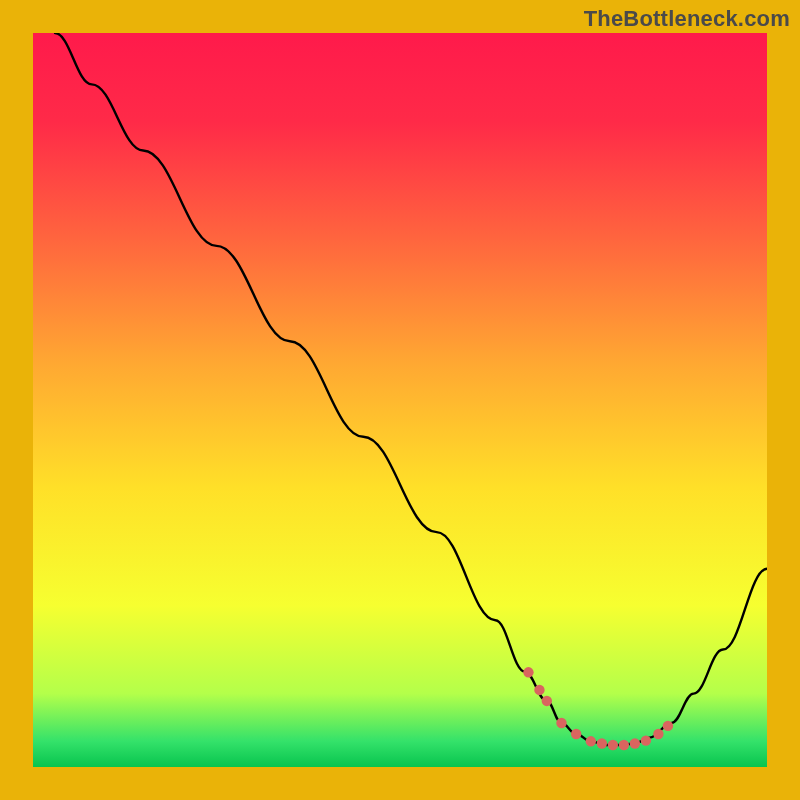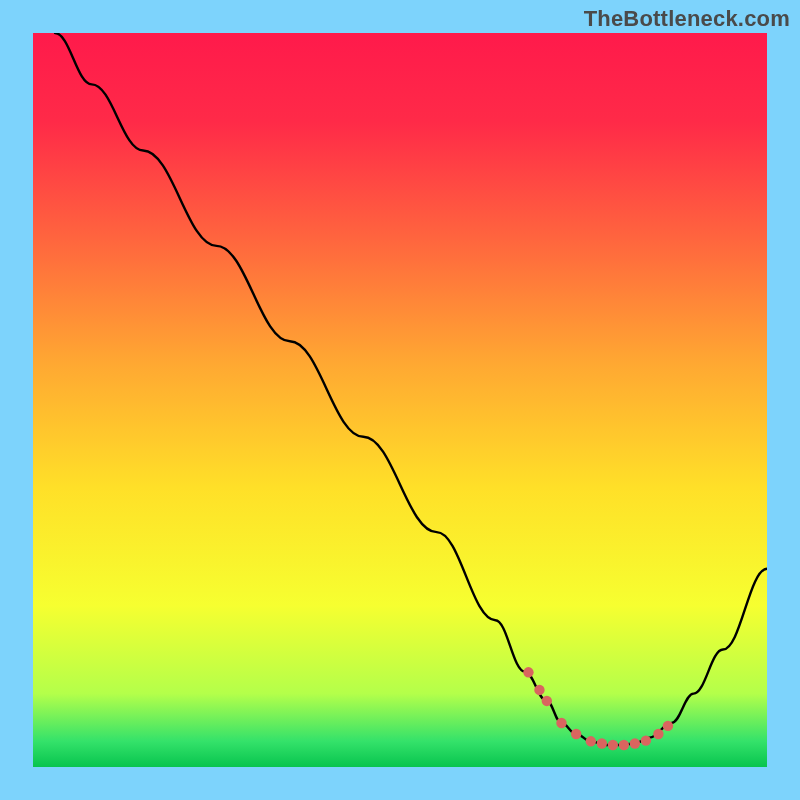--- a/index.html
+++ b/index.html
@@ -8,21 +8,21 @@
     width: 800px;
     height: 800px;
     background: #000;
     overflow: hidden;
     font-family: Arial, Helvetica, sans-serif;
   }
   .frame {
     position: relative;
     width: 800px;
     height: 800px;
-    background: #7dd3fc;
+    background: #eab308;
   }
   .watermark {
     position: absolute;
     top: 6px;
     right: 10px;
     color: #4a4a4a;
     font-size: 22px;
     font-weight: 600;
     letter-spacing: 0.2px;
     z-index: 10;

